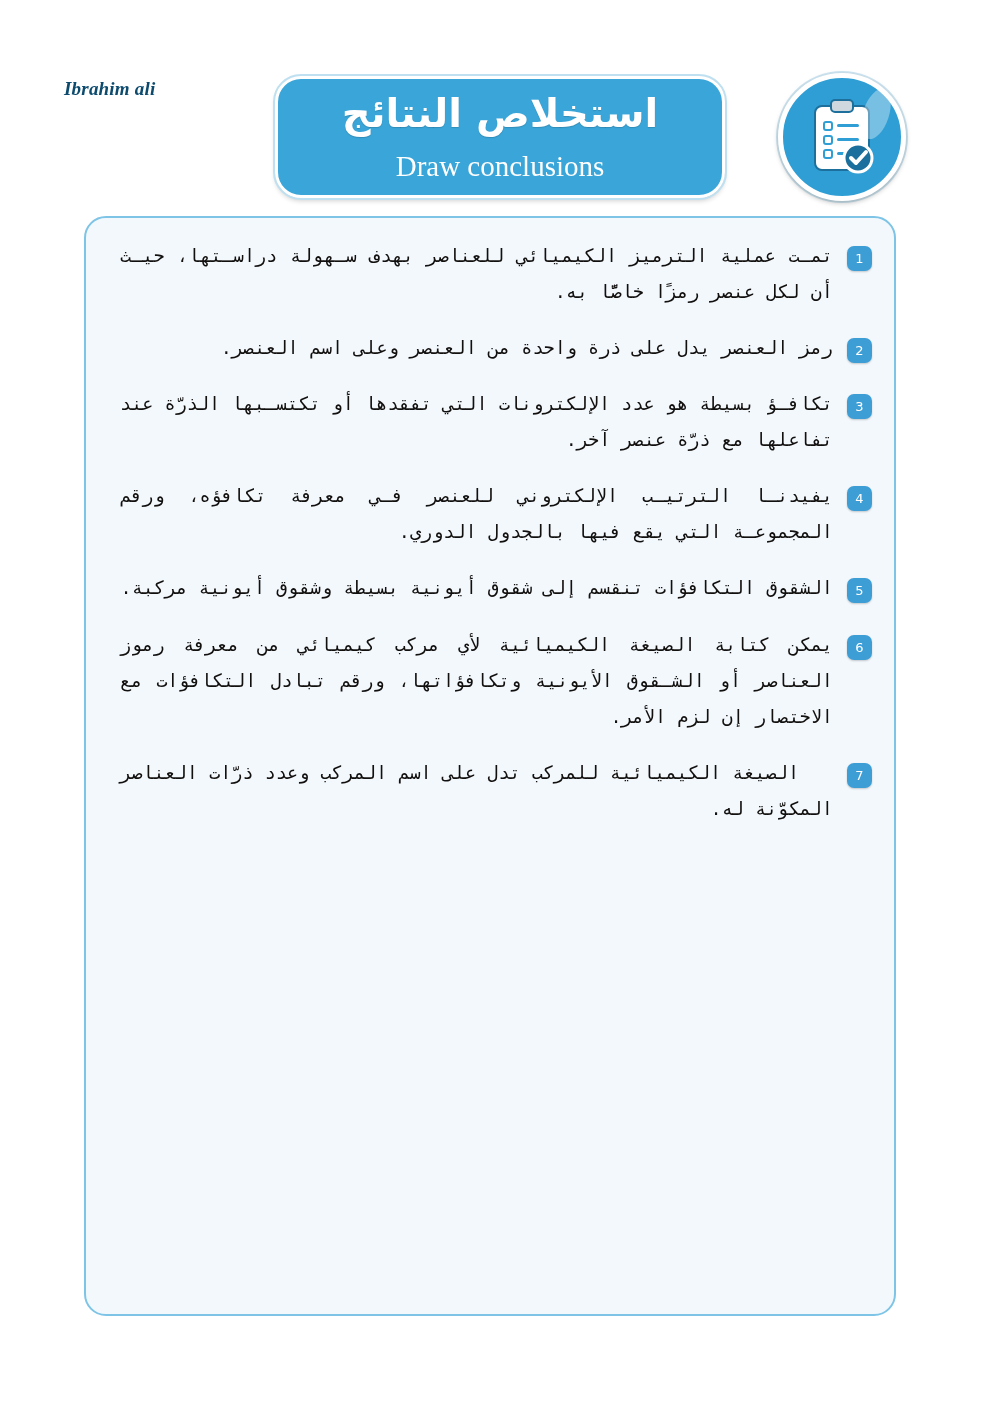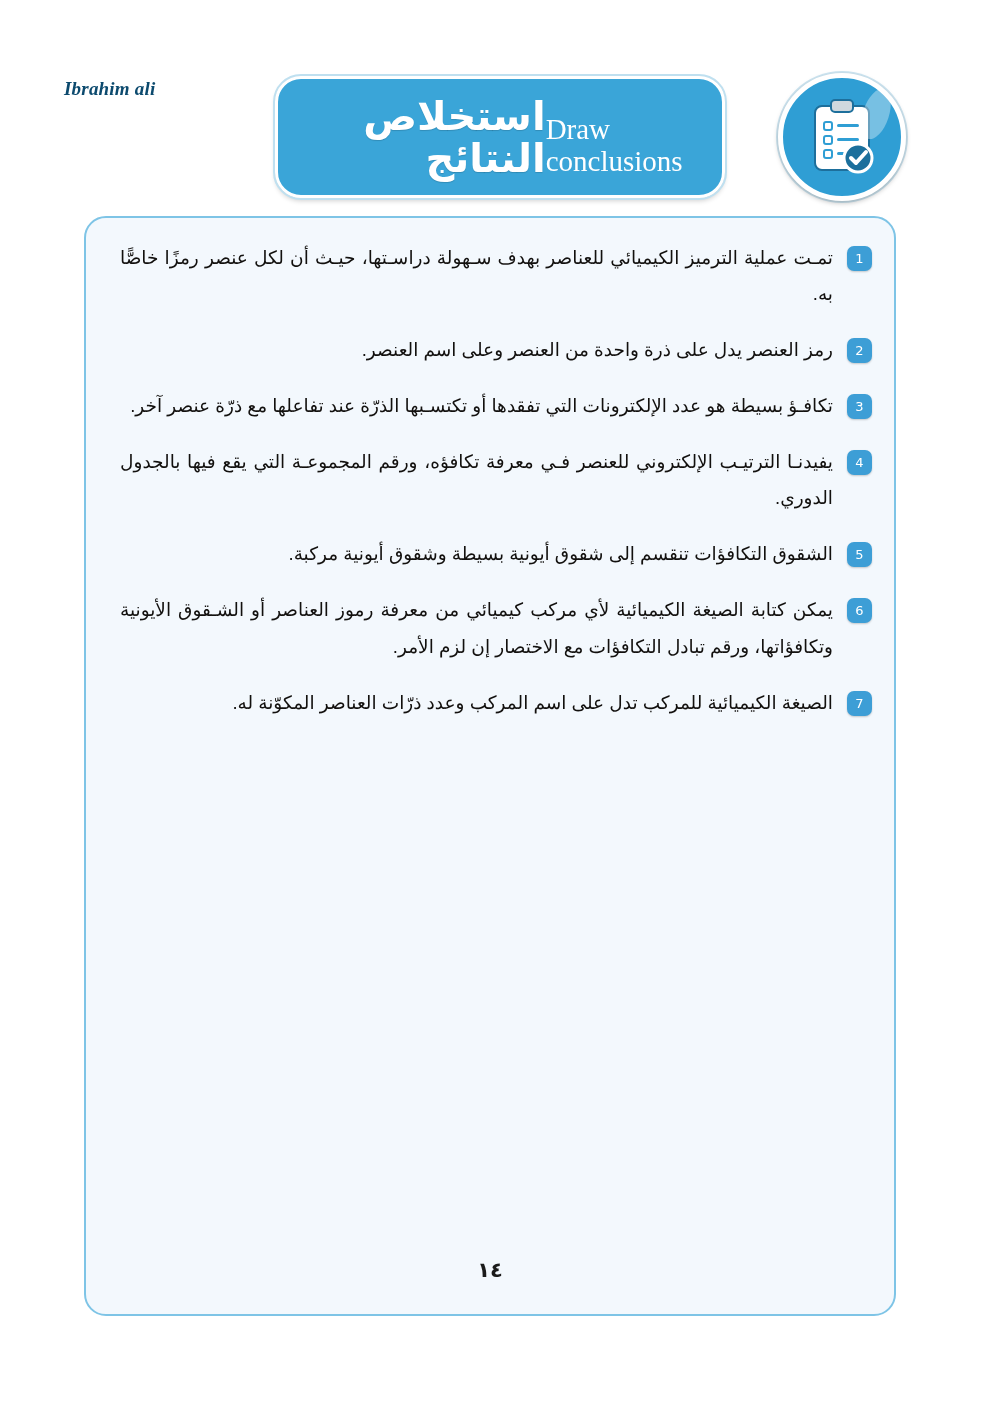--- a/index.html
+++ b/index.html
@@ -43,21 +43,21 @@
   }
   .banner {
     position: absolute;
     inset: 0;
     background: #3aa5d8;
     border-radius: 26px;
     box-shadow: 0 3px 5px rgba(0,0,0,0.18);
     border: 3px solid #ffffff;
     outline: 2px solid #bfe0f0;
     display: flex;
-    flex-direction: row;
+    flex-direction: column;
     align-items: center;
     justify-content: center;
   }
   .banner-ar {
     font-family: "DejaVu Sans", sans-serif;
     font-weight: bold;
     font-size: 40px;
     color: #ffffff;
     line-height: 1.05;
     direction: rtl;
@@ -136,34 +136,34 @@
     font-size: 13px;
     line-height: 25px;
     text-align: center;
     margin-top: 6px;
     margin-left: 14px;
     box-shadow: 0 1px 2px rgba(0,0,0,0.2);
   }
 
   .text {
     flex: 1 1 auto;
-    font-family: Liberation Sans, sans-serif;
+    font-family: Liberation Mono, monospace;
     font-size: 18.5px;
     line-height: 1.95;
     color: #12100e;
     text-align: justify;
     text-align-last: right;
     direction: rtl;
     padding-left: 6px;
   }
 
   .item-5 .text,
   .item-7 .text,
   .item-2 .text {
-    text-align: center;
+    text-align: left;
   }
 
   .page-number {
     position: absolute;
     left: 0;
     right: 0;
     bottom: 32px;
     text-align: center;
     font-family: "DejaVu Sans", sans-serif;
     font-size: 21px;
@@ -235,16 +235,15 @@
         <div class="text">يمكن كتابة الصيغة الكيميائية لأي مركب كيميائي من معرفة رموز العناصر أو الشـقوق الأيونية وتكافؤاتها، ورقم تبادل التكافؤات مع الاختصار إن لزم الأمر.</div>
       </div>
 
       <div class="item item-7">
         <div class="num">7</div>
         <div class="text">الصيغة الكيميائية للمركب تدل على اسم المركب وعدد ذرّات العناصر المكوّنة له.</div>
       </div>
 
     </div>
 
-    <div class="page-number">١٤</div>
   </div>
 
 </div>
 
 </body></html>

